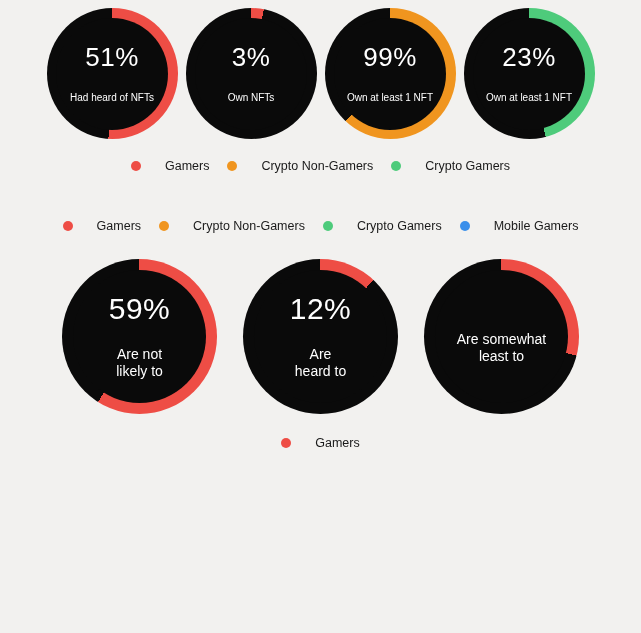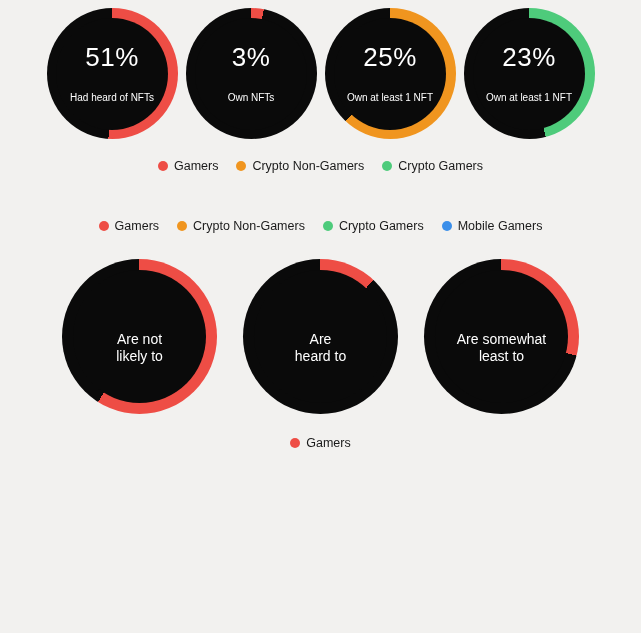--- a/index.html
+++ b/index.html
@@ -69,21 +69,21 @@
   .legend {
     display: flex;
     justify-content: center;
     align-items: center;
     gap: 18px;
     flex-wrap: wrap;
   }
   .legend-item {
     display: flex;
     align-items: center;
-    gap: 6px;
+    gap: 24px;
     font-size: 12.5px;
     color: #1a1a1a;
   }
   .legend-dot {
     width: 10px;
     height: 10px;
     border-radius: 50%;
     display: inline-block;
   }
   
@@ -131,21 +131,21 @@
           <div class="donut" style="background: conic-gradient(rgb(238, 77, 69) 0deg, rgb(238, 77, 69) 10.8deg, rgb(10, 10, 10) 10.8deg, rgb(10, 10, 10) 360deg);">
             <div class="hole">
               <div class="pct">3%</div>
               <div class="caption">Own NFTs</div>
             </div>
           </div>
         </div>
         <div class="donut-wrap">
           <div class="donut" style="background: conic-gradient(rgb(240, 149, 31) 0deg, rgb(240, 149, 31) 223.2deg, rgb(10, 10, 10) 223.2deg, rgb(10, 10, 10) 360deg);">
             <div class="hole">
-              <div class="pct">25%</div>
+              <div class="pct">99%</div>
               <div class="caption">Own at least 1 NFT</div>
             </div>
           </div>
         </div>
         <div class="donut-wrap">
           <div class="donut" style="background: conic-gradient(rgb(78, 203, 123) 0deg, rgb(78, 203, 123) 165.6deg, rgb(10, 10, 10) 165.6deg, rgb(10, 10, 10) 360deg);">
             <div class="hole">
               <div class="pct">23%</div>
               <div class="caption">Own at least 1 NFT</div>
             </div>
@@ -187,28 +187,30 @@
           <span>Mobile Gamers</span>
         </div>
       </div>
   </div>
 
   <div class="section" id="section-3">
     <div class="row">
         <div class="donut-wrap">
           <div class="donut" style="background: conic-gradient(rgb(238, 77, 69) 0deg, rgb(238, 77, 69) 212.4deg, rgb(10, 10, 10) 212.4deg, rgb(10, 10, 10) 360deg);">
             <div class="hole">
+              <div class="pct">59%</div>
               <div class="caption">Are not
 likely to</div>
             </div>
           </div>
         </div>
         <div class="donut-wrap">
           <div class="donut" style="background: conic-gradient(rgb(238, 77, 69) 0deg, rgb(238, 77, 69) 43.2deg, rgb(10, 10, 10) 43.2deg, rgb(10, 10, 10) 360deg);">
             <div class="hole">
+              <div class="pct">12%</div>
               <div class="caption">Are
 heard to</div>
             </div>
           </div>
         </div>
         <div class="donut-wrap">
           <div class="donut" style="background: conic-gradient(rgb(238, 77, 69) 0deg, rgb(238, 77, 69) 104.4deg, rgb(10, 10, 10) 104.4deg, rgb(10, 10, 10) 360deg);">
             <div class="hole">
               <div class="caption">Are somewhat
 least to</div>

